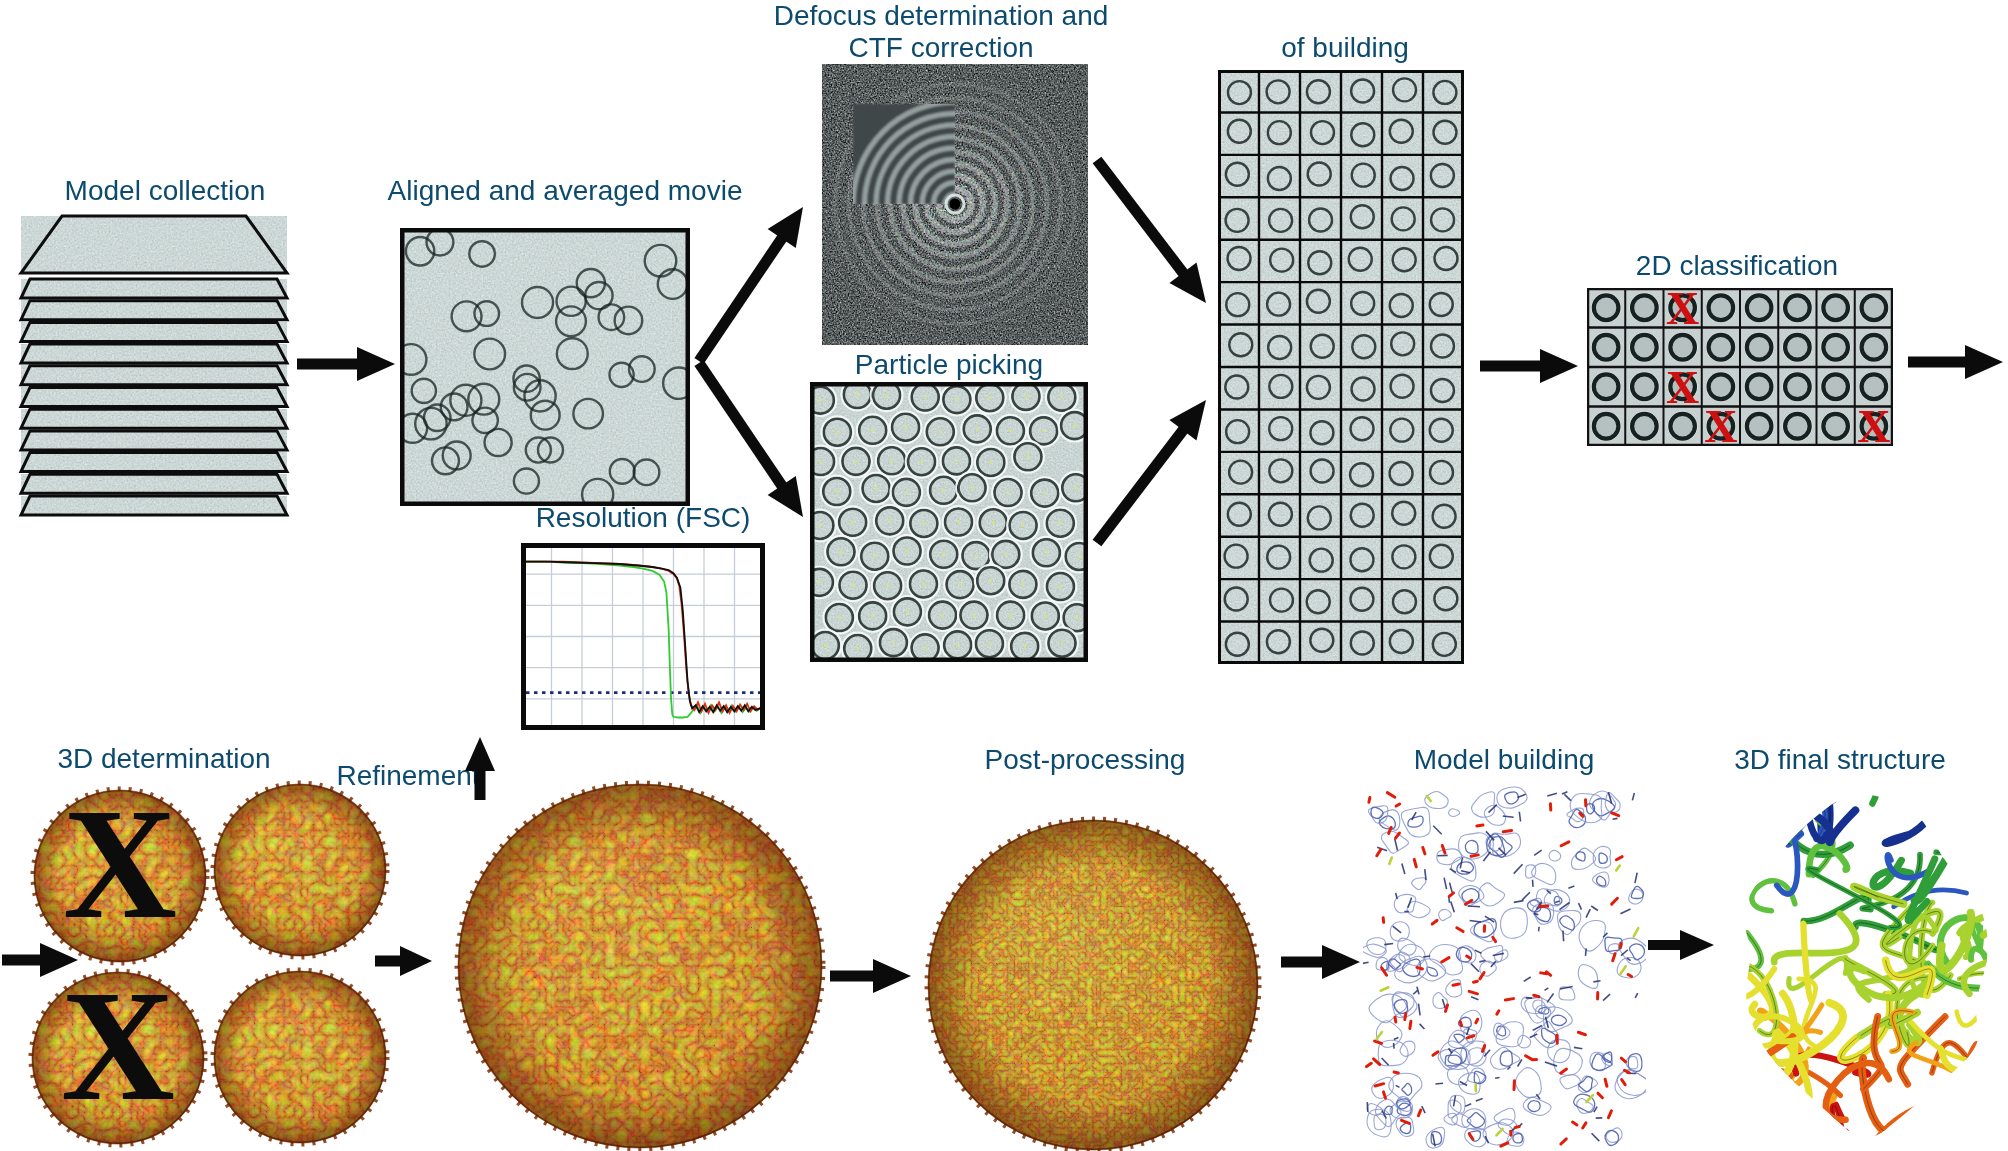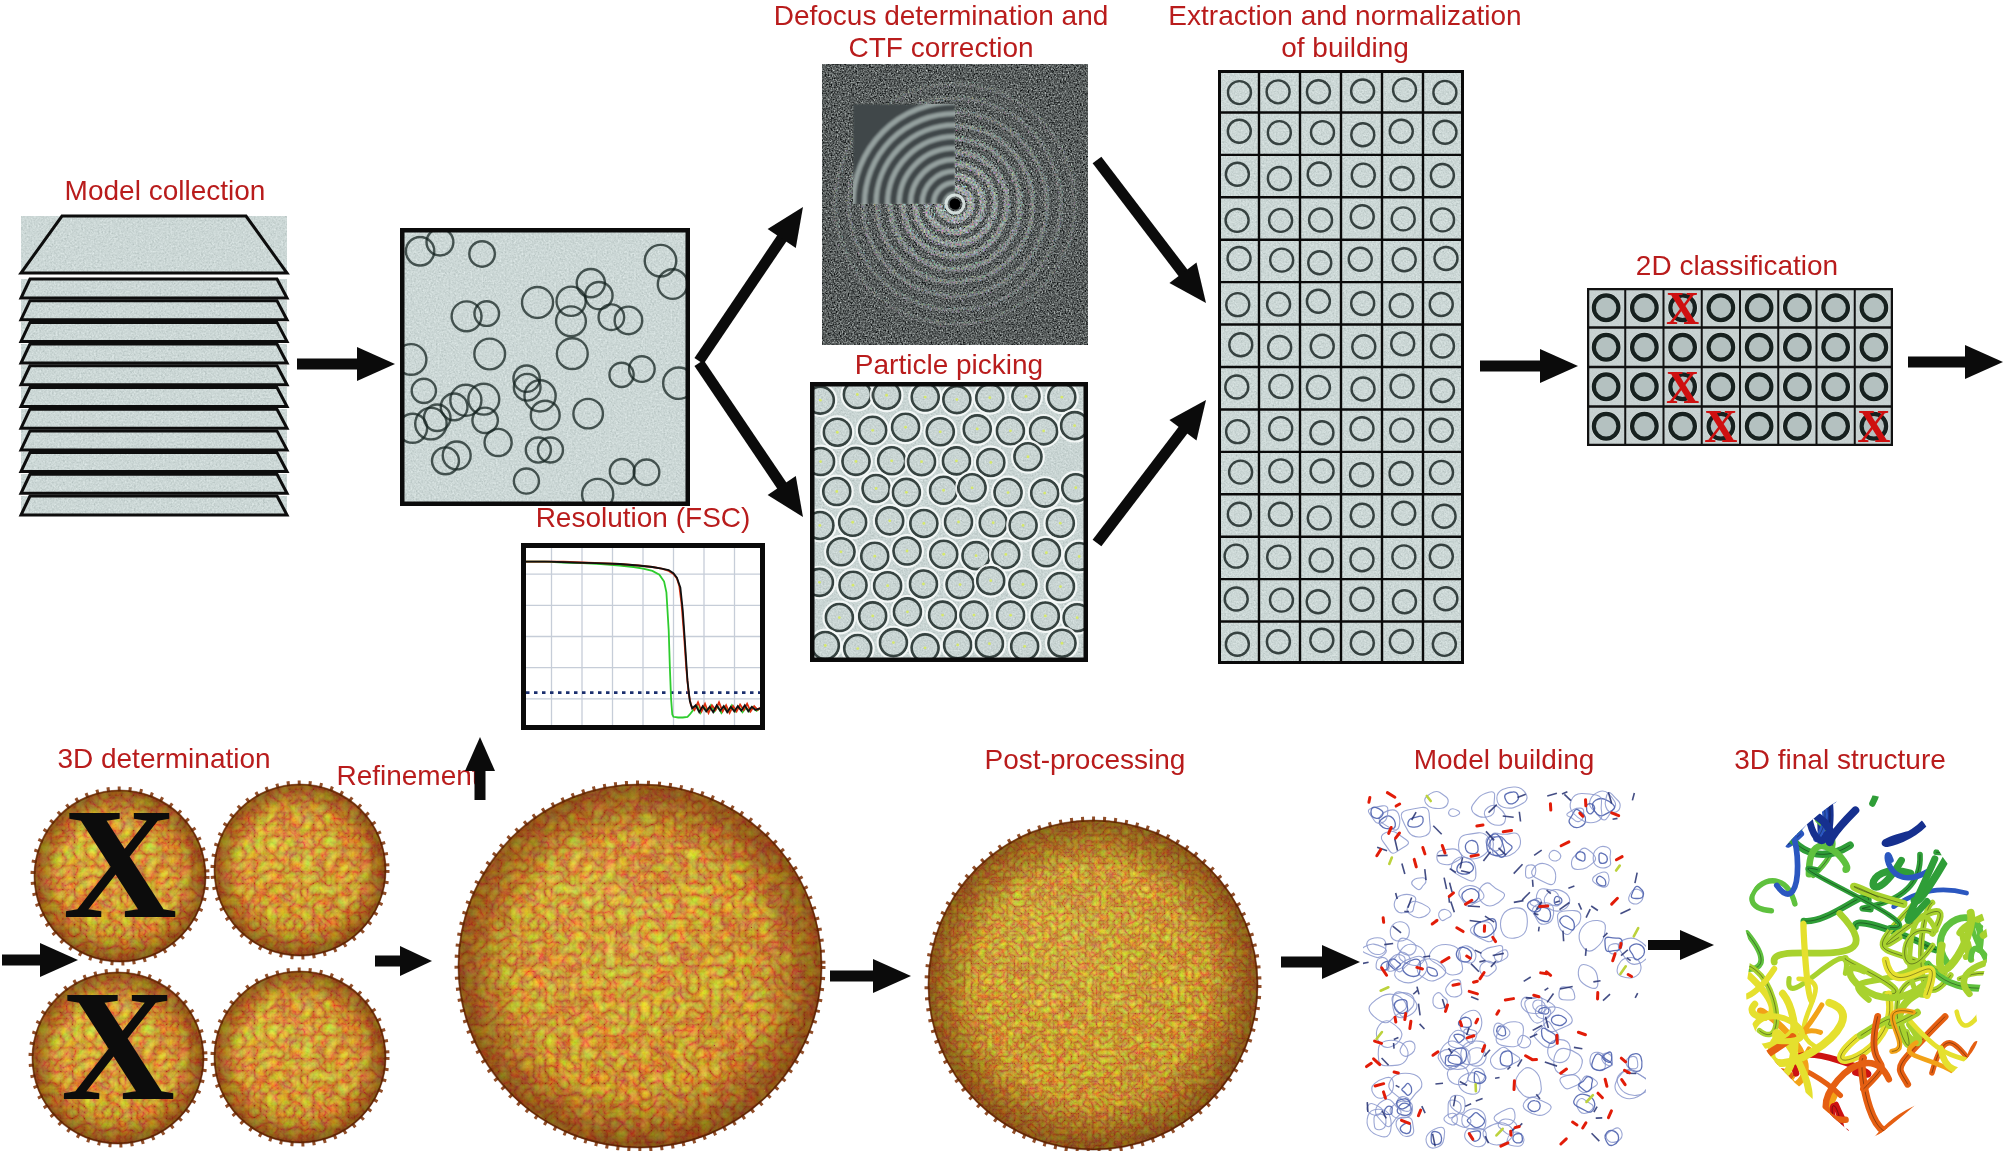--- a/index.html
+++ b/index.html
@@ -1,19 +1,19 @@
 <!DOCTYPE html>
 <html><head>
 <meta charset="utf-8">
 <style>
   html,body{margin:0;padding:0;background:#ffffff;}
   #canvas{position:relative;width:2008px;height:1151px;background:#ffffff;
           font-family:"Liberation Sans",sans-serif;overflow:hidden;}
   .label{position:absolute;transform:translateX(-50%);font-size:28px;line-height:1.1;
-         color:#b91c1c;white-space:nowrap;}
+         color:#0c4a6e;white-space:nowrap;}
   .panel{position:absolute;}
   .panel svg{display:block;}
   .x3d{position:absolute;transform:translate(-50%,-55%);
        font-family:"Liberation Serif",serif;font-weight:700;font-size:158px;
        color:#0c0c0c;line-height:1;}
 </style>
 </head>
 <body>
 
 <svg width="0" height="0" style="position:absolute" aria-hidden="true">
@@ -68,23 +68,23 @@
     <stop offset="0%" stop-color="#501400" stop-opacity="0"></stop>
     <stop offset="70%" stop-color="#501400" stop-opacity="0"></stop>
     <stop offset="100%" stop-color="#501400" stop-opacity="0.5"></stop>
   </radialGradient>
 </defs>
 </svg>
 
 <div id="canvas">
 
   <div class="label" style="left:165px;top:176px">Model collection</div>
+  <div class="label" style="left:565px;top:176px">Aligned and averaged movie</div>
   <div class="label" style="left:941px;top:1px">Defocus determination and</div>
   <div class="label" style="left:941px;top:33px">CTF correction</div>
-  <div class="label" style="left:1345px;top:1px">Extraction and normalization</div>
   <div class="label" style="left:1345px;top:33px">of building</div>
   <div class="label" style="left:949px;top:350px">Particle picking</div>
   <div class="label" style="left:1737px;top:251px">2D classification</div>
   <div class="label" style="left:643px;top:503px">Resolution (FSC)</div>
   <div class="label" style="left:164px;top:744px">3D determination</div>
   <div class="label" style="left:408px;top:761px">Refinement</div>
   <div class="label" style="left:1085px;top:745px">Post-processing</div>
   <div class="label" style="left:1504px;top:745px">Model building</div>
   <div class="label" style="left:1840px;top:745px">3D final structure</div>
 

